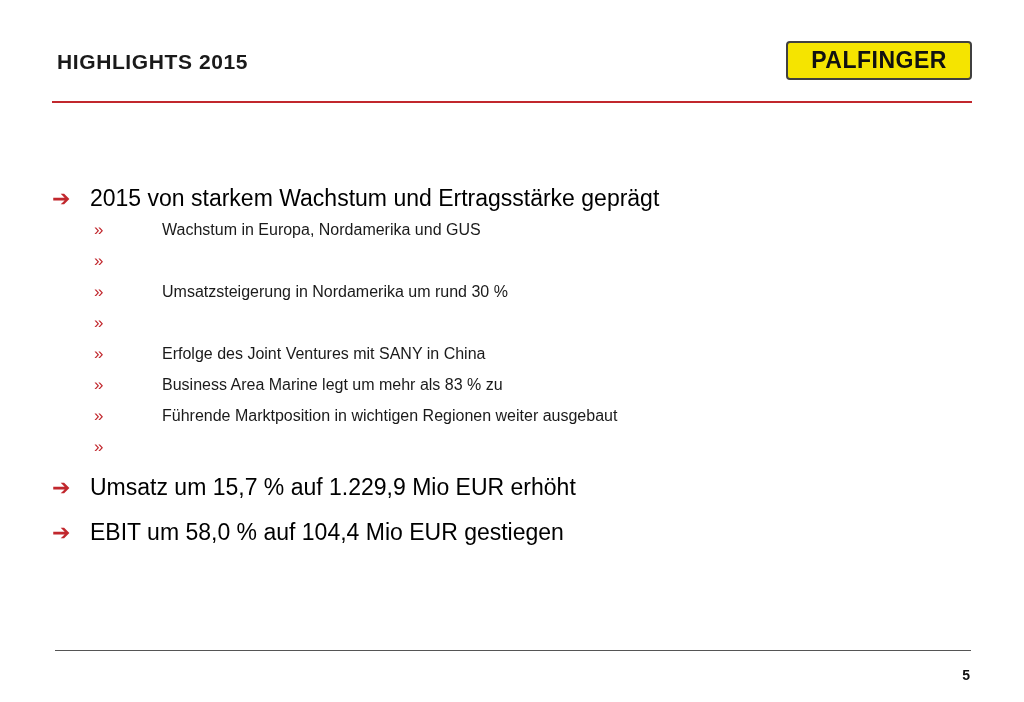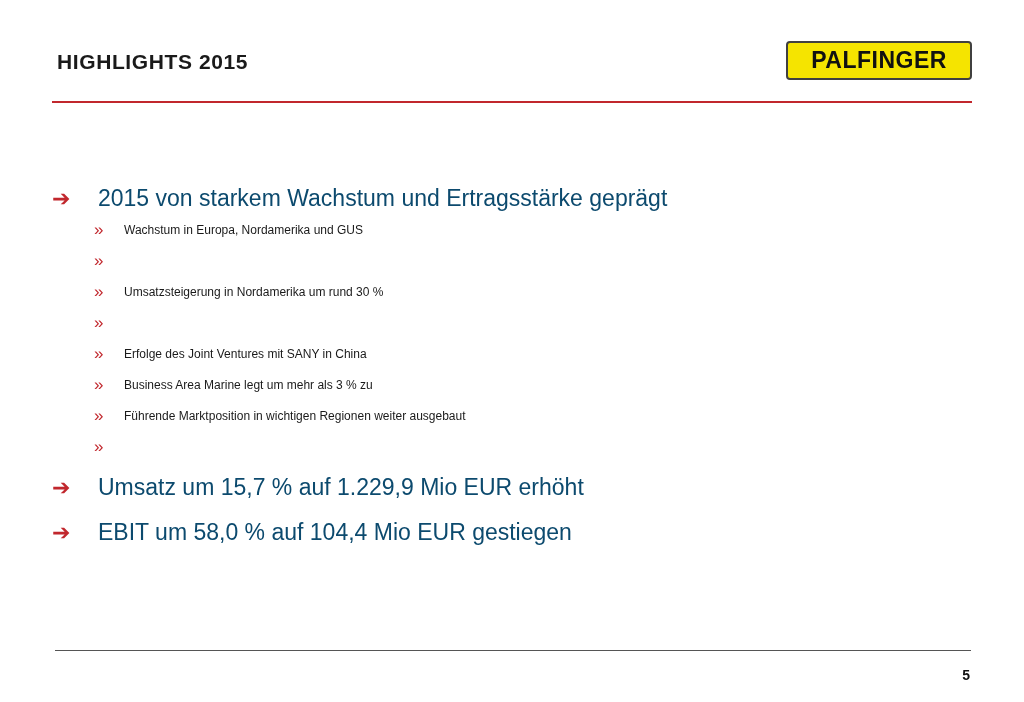--- a/index.html
+++ b/index.html
@@ -94,22 +94,21 @@
     width: 38px;
     flex: 0 0 38px;
     color: #c1272d;
     font-size: 22px;
     line-height: 28px;
     padding-top: 2px;
   }
   .lvl1 .lvl1-text {
     font-size: 23px;
     line-height: 30px;
-    color: #0c4a6e;
-    margin-left: 8px;
+    color: #000000;
   }
 
   .sublist {
     margin: 6px 0 14px 0;
     padding: 0;
     list-style: none;
   }
   .sublist li {
     display: flex;
     align-items: flex-start;
@@ -117,23 +116,24 @@
   }
   .sublist .chev {
     width: 30px;
     flex: 0 0 30px;
     margin-left: 42px;
     color: #c1272d;
     font-size: 17px;
     line-height: 22px;
   }
   .sublist .sub-text {
-    font-size: 12px;
+    font-size: 16px;
     line-height: 22px;
     color: #1a1a1a;
+    margin-left: 38px;
   }
 
   .spacer-9 { height: 9px; }
 </style>
 </head>
 <body>
 
 <div class="slide">
 
   <div class="slide-title">HIGHLIGHTS 2015</div>
@@ -165,21 +165,21 @@
       </li>
       <li>
         <span class="chev">»</span>
       </li>
       <li>
         <span class="chev">»</span>
         <span class="sub-text">Erfolge des Joint Ventures mit SANY in China</span>
       </li>
       <li>
         <span class="chev">»</span>
-        <span class="sub-text">Business Area Marine legt um mehr als 3 % zu</span>
+        <span class="sub-text">Business Area Marine legt um mehr als 83 % zu</span>
       </li>
       <li>
         <span class="chev">»</span>
         <span class="sub-text">Führende Marktposition in wichtigen Regionen weiter ausgebaut</span>
       </li>
       <li>
         <span class="chev">»</span>
       </li>
     </ul>
 

